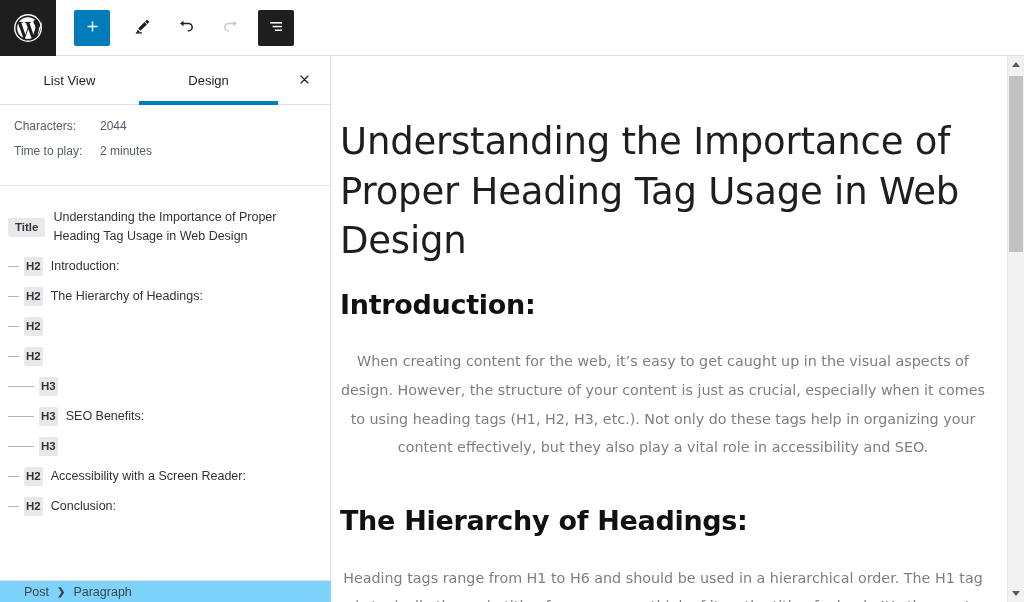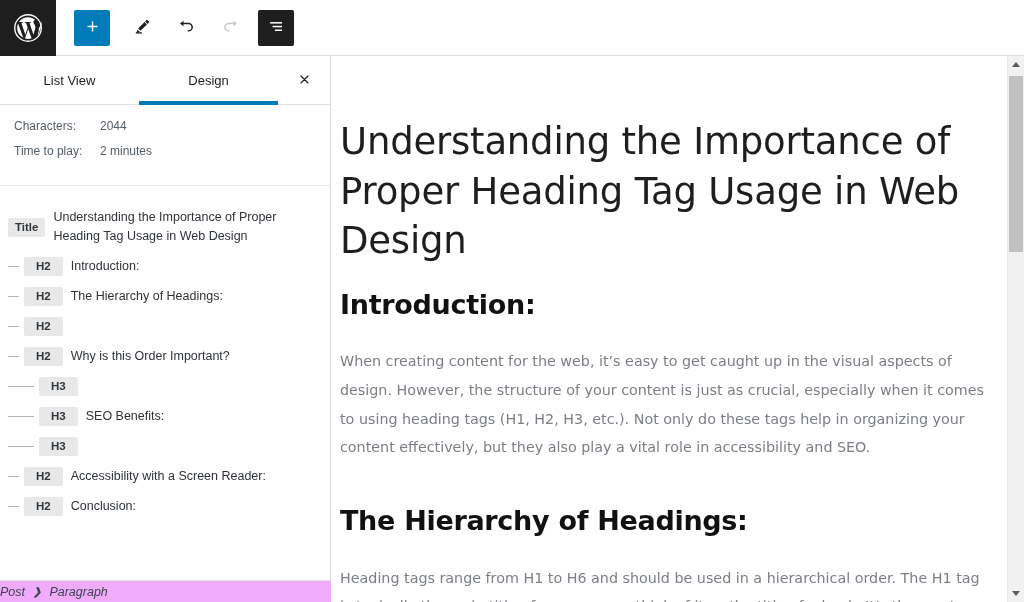--- a/index.html
+++ b/index.html
@@ -189,21 +189,21 @@
 
   .badge {
     flex: none;
     background: #e8e8e8;
     color: #30363d;
     font-size: 11.5px;
     font-weight: 700;
     line-height: 19px;
     height: 19px;
     border-radius: 2px;
-    padding: 0 12px;
+    padding: 0 2px;
     margin-right: 8px;
     text-align: center;
     font-family: "Liberation Sans", sans-serif;
   }
   .badge.title-badge { padding: 0 7px; }
 
   .outline-text {
     font-size: 12.5px;
     color: #2f3338;
     line-height: 19px;
@@ -242,20 +242,21 @@
     letter-spacing: -0.3px;
   }
   .h2.second { margin-top: 42px; }
   .para {
     font-family: "DejaVu Sans", sans-serif;
     font-size: 14.3px;
     line-height: 2.0;
     color: #7b7f85;
     margin: 0;
     max-width: 648px;
+    text-align: center;
   }
 
   
   .scrollbar {
     position: absolute;
     right: 0;
     top: 56px;
     width: 17px;
     height: 546px;
     background: #f1f1f1;
@@ -295,26 +296,26 @@
 
   
   .breadcrumb {
     position: absolute;
     left: 0;
     bottom: 0;
     height: 21px;
     width: 331px;
     display: flex;
     align-items: center;
+    padding-left: 24px;
     box-sizing: border-box;
-    background: #f0abfc;
+    background: #7dd3fc;
     font-size: 12.5px;
     color: #3c434a;
     gap: 8px;
-    font-style: italic;
   }
   .bc-sep {
     font-size: 10px;
     color: #3c434a;
     font-weight: 700;
   }
   .bc-item { cursor: pointer; }
 </style>
 </head>
 <body>
@@ -442,21 +443,20 @@
             <i class="dash"></i>
           </span>
         <span class="badge">H2</span>
       </div>
 
       <div class="outline-item">
         <span class="lead lvl2">
             <i class="dash"></i>
           </span>
         <span class="badge">H2</span>
-        <span class="outline-text">Why is this Order Important?</span>
       </div>
 
       <div class="outline-item">
         <span class="lead lvl3">
             <i class="dash"></i>
           </span>
         <span class="badge">H3</span>
       </div>
 
       <div class="outline-item">

